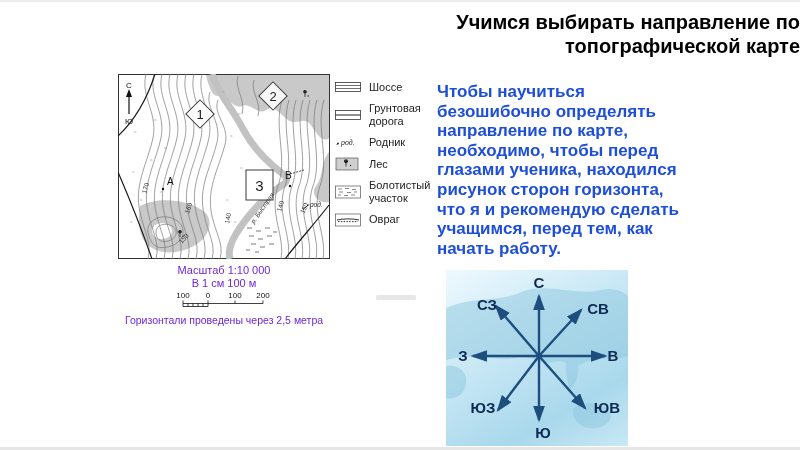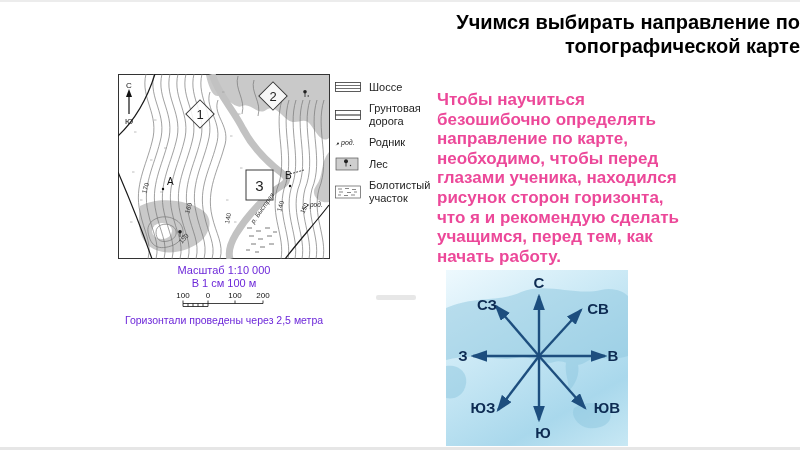--- a/index.html
+++ b/index.html
@@ -13,21 +13,21 @@
   .map-svg{position:absolute;left:118px;top:74px;}
   .legend{position:absolute;left:335px;top:80px;width:110px;}
   .legend-row{display:flex;align-items:center;margin-bottom:8px;}
   .legend-row svg{flex:0 0 auto;margin-right:8px;}
   .legend-label{font-size:11px;color:#222;line-height:1.15;width:76px;}
   .scale-block{position:absolute;left:118px;top:264px;width:212px;text-align:center;color:#6d28d9;}
   .scale-line{font-size:11px;line-height:1.18;}
   .scale-note{font-size:10.5px;line-height:1.2;margin-top:1px;}
   .watermark{position:absolute;left:376px;top:295px;width:40px;height:5px;background:#e3e3e3;border-radius:2px;opacity:.85;}
   
-  .paragraph{position:absolute;left:437px;top:90px;width:262px;font-size:17px;font-weight:bold;color:#ec4899;line-height:19.6px;white-space:pre-line;}
+  .paragraph{position:absolute;left:437px;top:82px;width:262px;font-size:17px;font-weight:bold;color:#1d4ed8;line-height:19.6px;white-space:pre-line;}
   .compass{position:absolute;left:446px;top:270px;width:182px;height:176px;background:linear-gradient(150deg,#eef9fe 0%,#cdeaf6 35%,#a9d8ec 75%,#c8e8f4 100%);}
   .compass svg{position:absolute;inset:0;}
   text{user-select:none;}
 </style>
 </head>
 <body>
 
 <div class="slide">
   <div class="edge-strip edge-top"></div>
   <div class="edge-strip edge-bottom"></div>
@@ -213,20 +213,28 @@
           <line x1="4" y1="7" x2="8" y2="7"></line>
             <line x1="12" y1="7.5" x2="16" y2="7.5"></line>
             <line x1="19" y1="7" x2="22" y2="7"></line>
           <line x1="3" y1="10" x2="6" y2="10"></line>
             <line x1="9" y1="10.5" x2="13" y2="10.5"></line>
             <line x1="16" y1="10" x2="20" y2="10"></line>
         </g>
       </svg>
       <div class="legend-label">Болотистый участок</div>
     </div>
+    <div class="legend-row">
+      <svg width="26" height="14" viewBox="0 0 26 14">
+        <rect x="0.5" y="1" width="25" height="12" fill="#fff" stroke="#555" stroke-width="0.7"></rect>
+        <path d="M 2,7 C 8,5.5 18,5.5 24,7" fill="none" stroke="#333" stroke-width="1"></path>
+        <line x1="3" y1="8.6" x2="23" y2="8.6" stroke="#333" stroke-width="1" stroke-dasharray="1.5,1.3"></line>
+      </svg>
+      <div class="legend-label">Овраг</div>
+    </div>
   </div>
 
   <div class="scale-block">
     <div class="scale-line">Масштаб 1:10 000</div>
     <div class="scale-line">В 1 см 100 м</div>
     <svg width="110" height="19" viewBox="0 0 110 19">
       <g font-size="8" fill="#111" text-anchor="middle">
         <text x="14" y="8">100</text>
         <text x="39" y="8">0</text>
         <text x="66" y="8">100</text>

